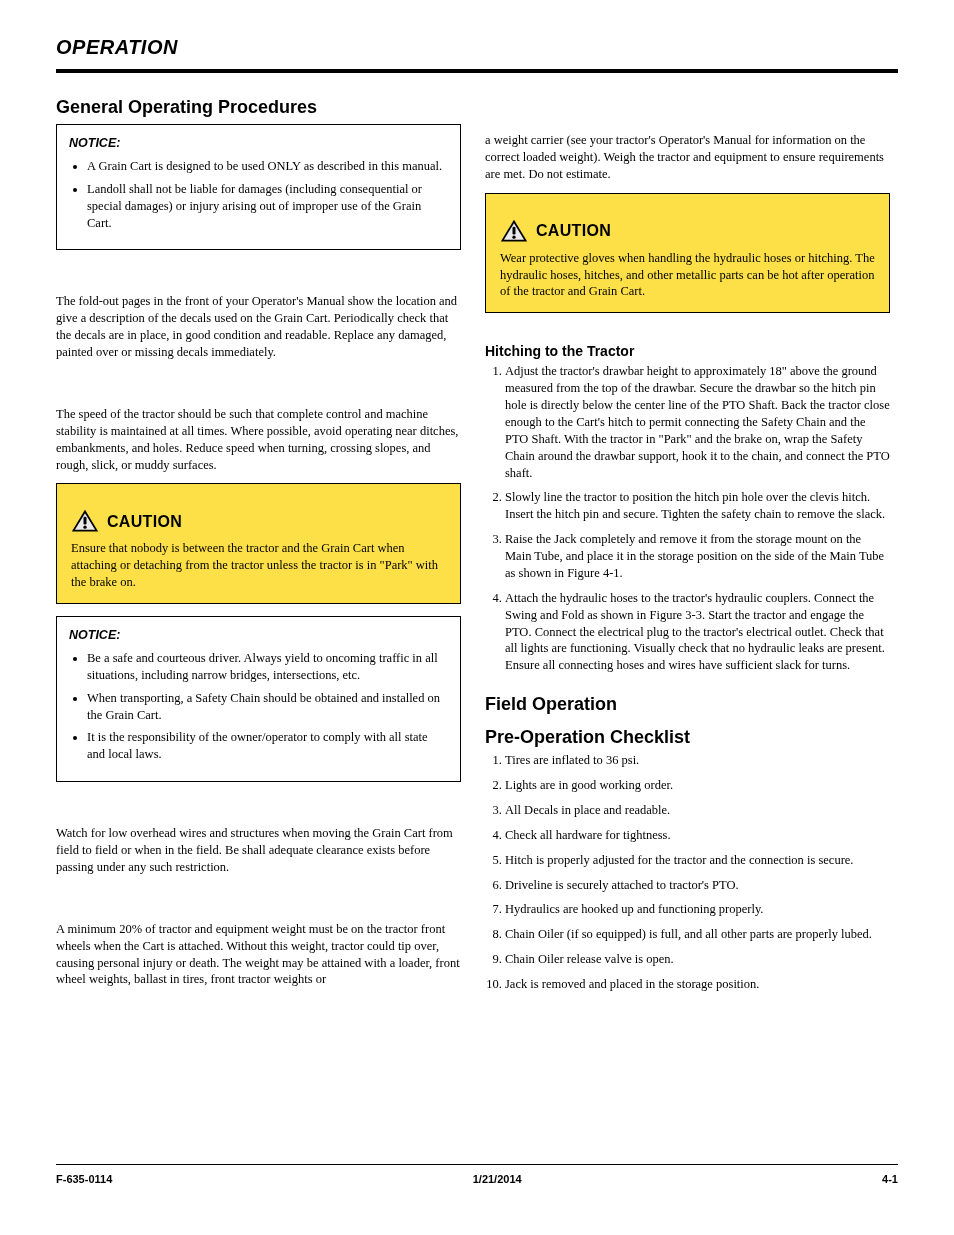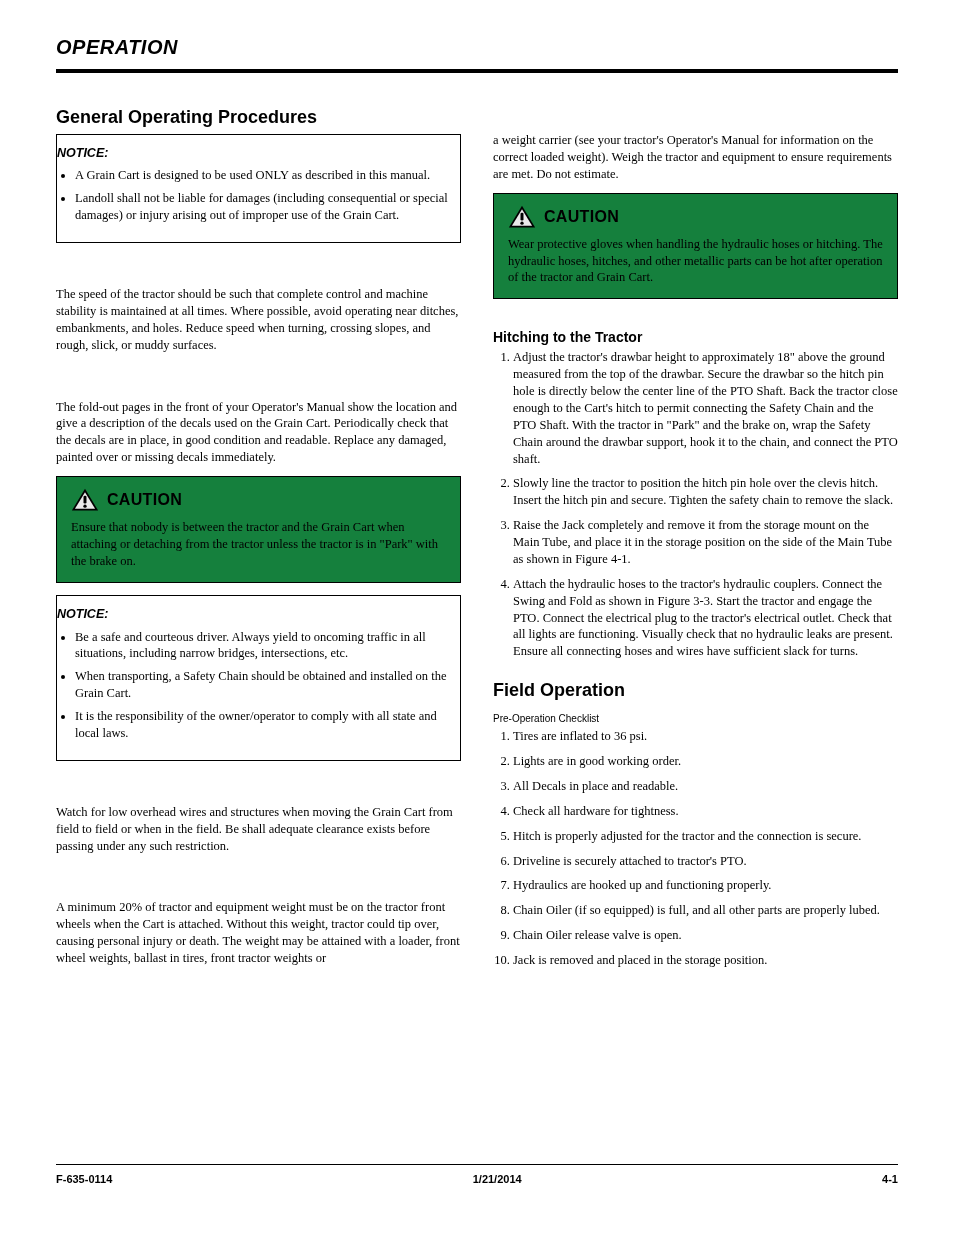--- a/index.html
+++ b/index.html
@@ -19,83 +19,82 @@
     margin-bottom: 10px;
   }
   .hdr-rules {
     border-top: 1px solid #000;
     height: 4px;
     border-bottom: 3px solid #000;
     margin-bottom: 24px;
   }
   .columns {
     display: flex;
-    gap: 32px;
-    align-items: flex-end;
+    gap: 24px;
   }
   .col {
     width: 405px;
     display: flex;
     flex-direction: column;
   }
   .sect-heading {
     font-family: Arial, Helvetica, sans-serif;
     font-weight: bold;
     font-size: 18px;
     margin-bottom: 6px;
   }
   .sub-heading {
     font-family: Arial, Helvetica, sans-serif;
     font-weight: bold;
     font-size: 14px;
     margin: 18px 0 4px 0;
   }
   .notice-box {
     border: 1px solid #000;
-    padding: 10px 12px 12px 0;
+    padding: 10px 12px 12px 12px;
     font-size: 12.5px;
     line-height: 1.35;
     margin-bottom: 8px;
   }
   .notice-list { padding-left: 18px; margin-top: 6px; }
   .notice-list li { margin-bottom: 6px; }
   .lead-word { font-family: Arial, Helvetica, sans-serif; font-weight: bold; font-style: italic; }
   .body-text {
     font-size: 12.5px;
     line-height: 1.35;
     margin-bottom: 10px;
     margin-top: 35px;
   }
   .steps { font-size: 12.5px; line-height: 1.35; padding-left: 20px; }
   .steps li { margin-bottom: 8px; }
   .caution-box {
-    background: #15803d;
+    background: #fde047;
     border: 1px solid #000;
-    padding: 10px 14px 12px 14px;
+    padding: 24px 14px 12px 14px;
     font-size: 12.5px;
     line-height: 1.35;
     margin-bottom: 12px;
   }
   .caution-head {
     display: flex;
     align-items: center;
     gap: 8px;
     margin-bottom: 6px;
   }
   .caution-label {
     font-family: Arial, Helvetica, sans-serif;
     font-weight: bold;
     font-size: 16px;
     letter-spacing: 0.3px;
   }
   .warn-icon { width: 28px; height: 26px; }
   .pre-drive-heading {
     font-family: Arial, Helvetica, sans-serif;
-    font-weight: normal;
-    font-size: 10px;
+    font-weight: bold;
+    font-size: 18px;
     margin: 6px 0 4px 0;
   }
   .footer {
     position: absolute;
     left: 56px; right: 56px; bottom: 50px;
   }
   .footer-rule { border-top: 1.5px solid #000; margin-bottom: 8px; }
   .footer-row {
     display: flex;
     justify-content: space-between;
@@ -118,22 +117,22 @@
       <div class="sect-heading">General Operating Procedures</div>
 
       <div class="notice-box">
         <span class="lead-word">NOTICE:</span>
         <ul class="notice-list">
           <li>A Grain Cart is designed to be used ONLY as described in this manual.</li>
           <li>Landoll shall not be liable for damages (including consequential or special damages) or injury arising out of improper use of the Grain Cart.</li>
         </ul>
       </div>
 
+      <p class="body-text">The fold-out pages in the front of your Operator's Manual show the location and give a description of the decals used on the Grain Cart. Periodically check that the decals are in place, in good condition and readable. Replace any damaged, painted over or missing decals immediately.</p>
       <p class="body-text">The speed of the tractor should be such that complete control and machine stability is maintained at all times. Where possible, avoid operating near ditches, embankments, and holes. Reduce speed when turning, crossing slopes, and rough, slick, or muddy surfaces.</p>
-      <p class="body-text">The fold-out pages in the front of your Operator's Manual show the location and give a description of the decals used on the Grain Cart. Periodically check that the decals are in place, in good condition and readable. Replace any damaged, painted over or missing decals immediately.</p>
 
 
       <div class="caution-box">
         <div class="caution-head">
           <svg class="warn-icon" viewBox="0 0 32 28">
             <path d="M16 1 L31 26 L1 26 Z" fill="#000"></path>
             <path d="M16 5 L27.5 24 L4.5 24 Z" fill="#eaeaea"></path>
             <rect x="14.3" y="9" width="3.4" height="9" rx="1.5" fill="#000"></rect>
             <circle cx="16" cy="21" r="1.9" fill="#000"></circle>
           </svg>

